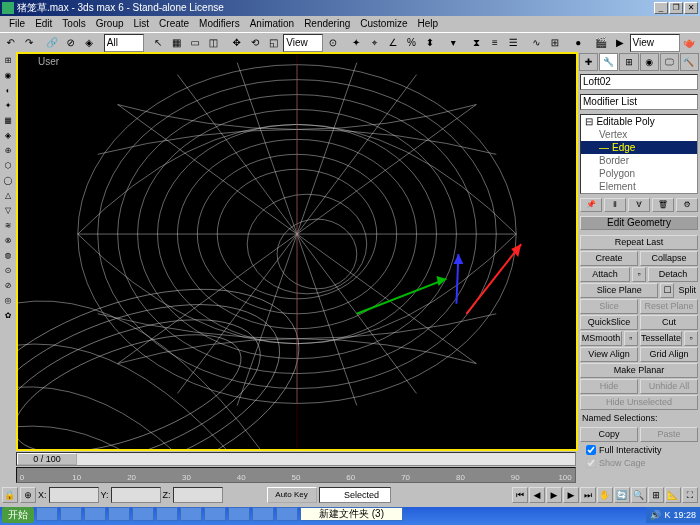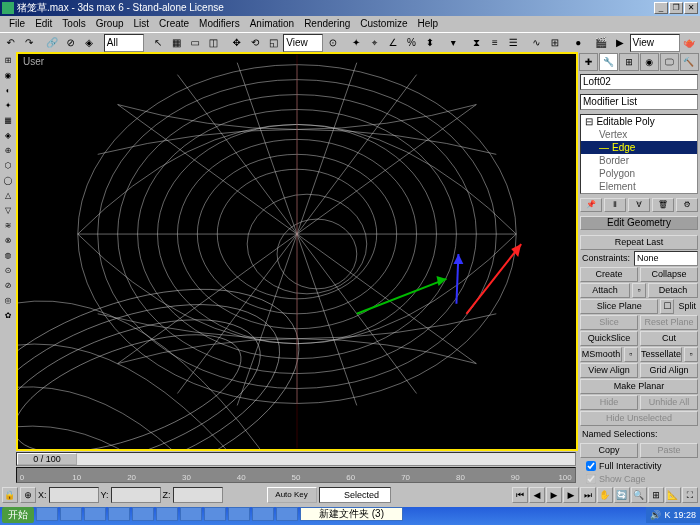--- a/index.html
+++ b/index.html
@@ -12,21 +12,21 @@
 .menubar { height: 16px; background: #c0c0c0; display: flex; padding: 0 4px; }
 .menubar span { padding: 0 5px; font-size: 10px; line-height: 16px; }
 .toolbar { height: 20px; background: #c0c0c0; display: flex; align-items: center; gap: 1px; padding: 0 2px; border-top: 1px solid #fff; }
 .tbtn { width: 18px; height: 18px; border: 1px solid #c0c0c0; display: flex; align-items: center; justify-content: center; font-size: 10px; }
 .tsep { width: 4px; }
 .tdrop { height: 18px; min-width: 40px; background: #fff; border: 1px inset #888; font-size: 10px; padding: 0 2px; display: flex; align-items: center; }
 .mainrow { display: flex; height: 399px; }
 .lefttools { width: 16px; background: #c0c0c0; display: flex; flex-direction: column; gap: 1px; padding-top: 2px; }
 .lefttools .lt { width: 14px; height: 14px; border: 1px solid #c0c0c0; margin-left: 1px; font-size: 8px; text-align: center; line-height: 12px; }
 .viewport { width: 562px; height: 399px; border: 2px solid #ffe600; background: #000; position: relative; overflow: hidden; }
-.vlabel { position: absolute; top: 2px; left: 5px; color: #aaa; font-size: 10px; }
+.vlabel { position: absolute; top: 2px; left: 20px; color: #aaa; font-size: 10px; }
 .wires { position: absolute; top:0; left:0; width:100%; height:100%; }
 .rpanel { width: 122px; background: #c0c0c0; display: flex; flex-direction: column; }
 .ptabs { height: 20px; display: flex; gap: 1px; padding: 1px; }
 .ptab { flex:1; border: 1px solid #888; background: #c0c0c0; text-align: center; font-size: 9px; line-height: 16px; }
 .ptab.active { background: #fff; }
 .pinput { height: 16px; margin: 2px; background: #fff; border: 1px inset #888; font-size: 10px; padding-left: 2px; line-height: 14px; }
 .rollout-title { background: #a0a0a0; border: 1px outset #ddd; text-align: center; font-size: 10px; height: 14px; line-height: 12px; margin: 2px; }
 .modstack { margin: 2px; background: #fff; border: 1px inset #888; height: 82px; font-size: 10px; }
 .modstack .row { padding: 1px 4px; display: flex; align-items: center; gap: 3px; }
 .modstack .row.sel { background: #0a246a; color: #ffff00; }
@@ -225,24 +225,20 @@
       <div class="sb">∀</div>
       <div class="sb">🗑</div>
       <div class="sb">⚙</div>
     </div>
     <div class="rollout-title">Edit Geometry</div>
     <div class="editgeo">
       <div class="prow">
           <div class="pbtn">Repeat Last</div>
         </div>
       <div class="prow">
-          <span class="plabel">Constraints:</span>
-          <div class="pdrop">None</div>
-        </div>
-      <div class="prow">
           <div class="pbtn">Create</div>
           <div class="pbtn">Collapse</div>
         </div>
       <div class="prow">
           <div class="pbtn">Attach</div>
           <div class="pbtn sm">▫</div>
           <div class="pbtn">Detach</div>
         </div>
       <div class="prow">
           <div class="pbtn">Slice Plane</div>

